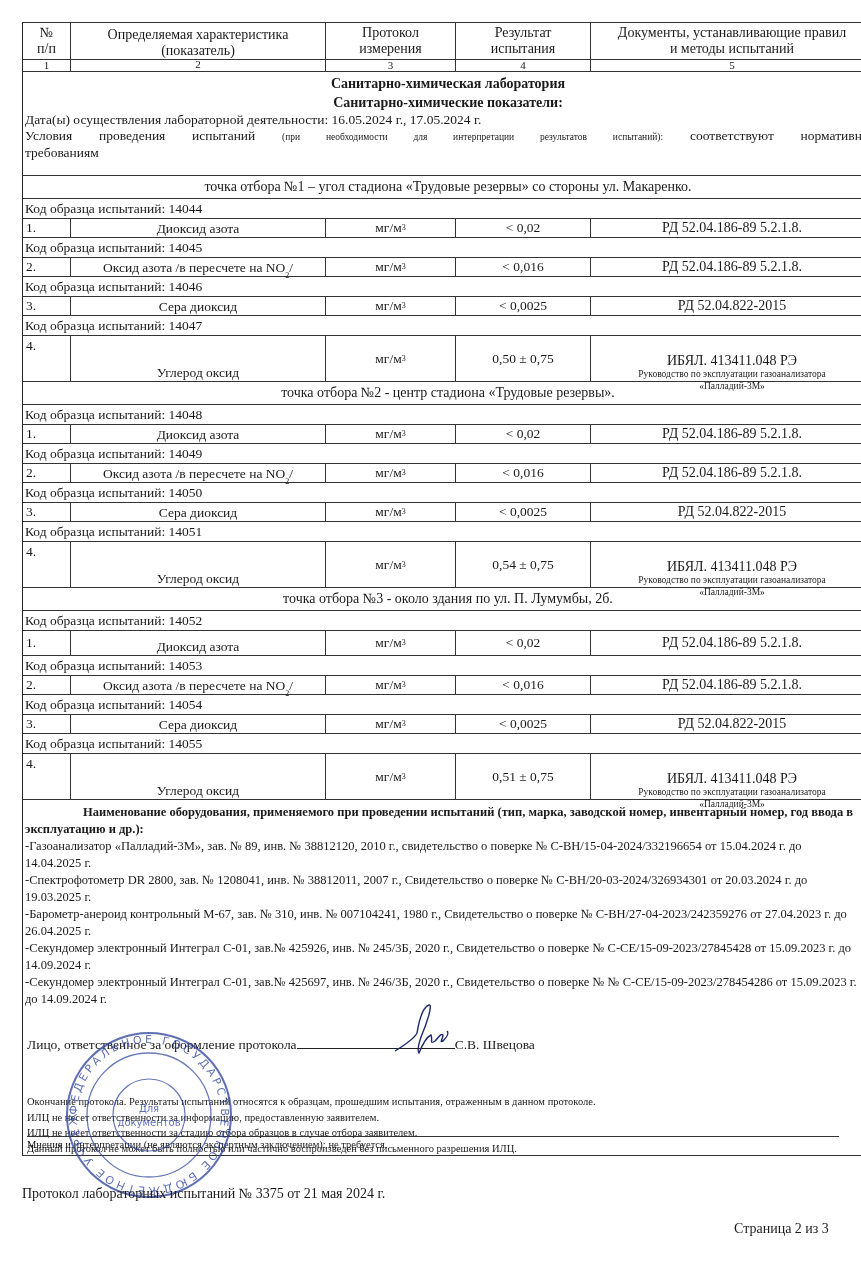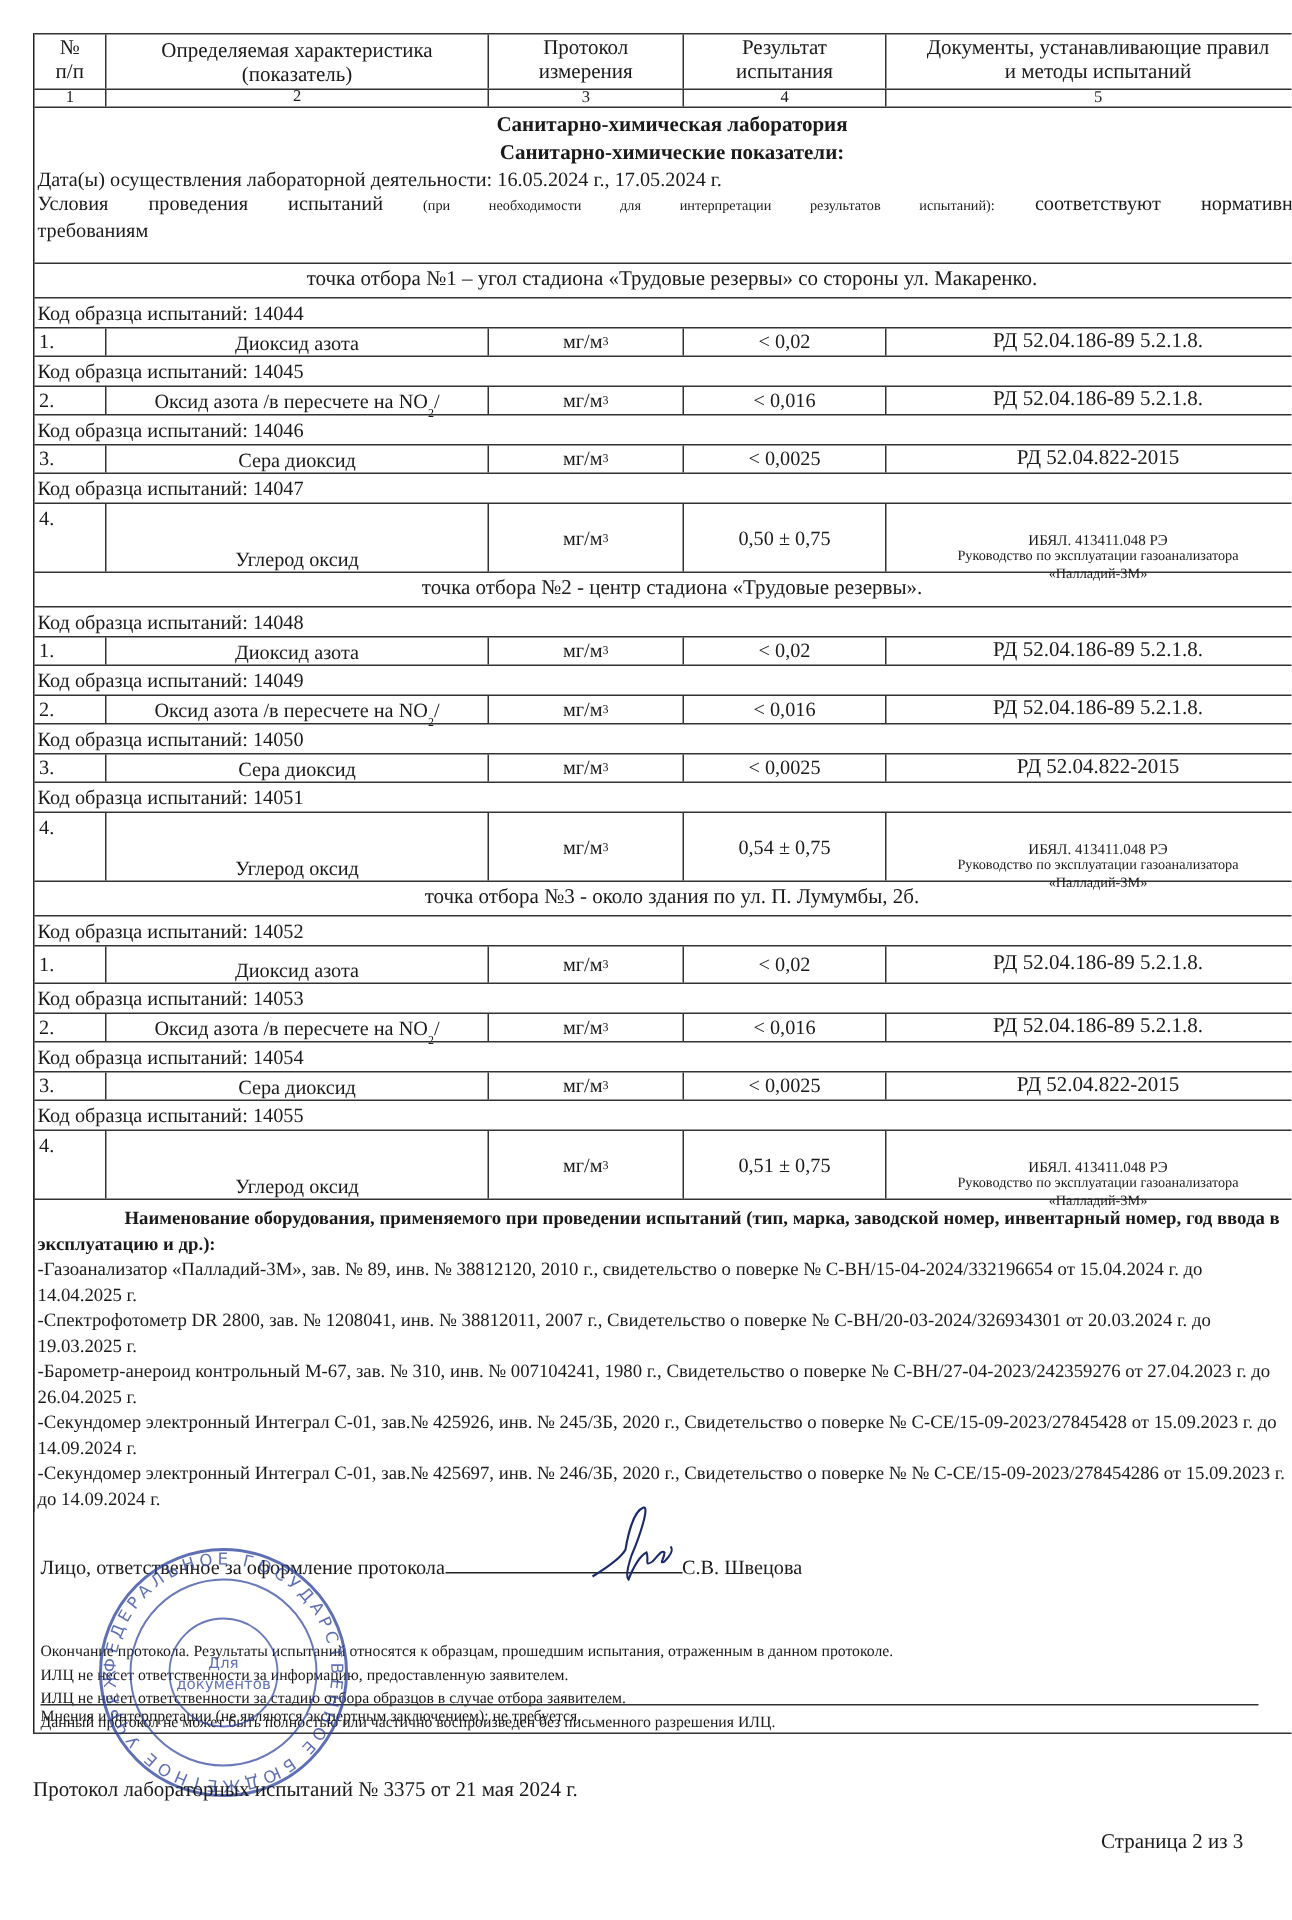--- a/index.html
+++ b/index.html
@@ -17,21 +17,21 @@
   .hdr .c { font-size:14px; }
   .nums { height:12px; }
   .nums .c { font-size:11px; }
   .full { width:850px; box-sizing:border-box; padding:0 2px; font-size:13.5px; }
   .code { height:19px; display:flex; align-items:center; }
   .item { height:19px; }
   .item .c1 { justify-content:flex-start; padding-left:3px; }
   .item.tall { height:46px; }
   .item.tall .c1 { align-items:flex-start; padding-top:2px; }
   .doc-big { display:flex; flex-direction:column; align-items:center; }
-  .doc-big .m { font-size:10px;margin-top:28px; }
+  .doc-big .m { font-size:14px;margin-top:28px; }
   .doc-big .s { font-size:9.5px; line-height:1.25; }
   .point { height:22px; display:flex; align-items:center; justify-content:center; font-size:14px; }
   .intro { padding:2px 2px 0 2px; }
   .intro .t { text-align:center; font-weight:bold; font-size:14px; line-height:19px; }
   .intro .p { font-size:13.5px; line-height:16px; }
   .intro .small { font-size:9.5px; }
   .justify { text-align:justify; text-align-last:justify; }
   sup { font-size:8px; vertical-align:super; line-height:0; }
   sub { font-size:8px; vertical-align:sub; line-height:0; }
   .equip { padding:4px 4px 0 2px; font-size:12.5px; line-height:17px; }

